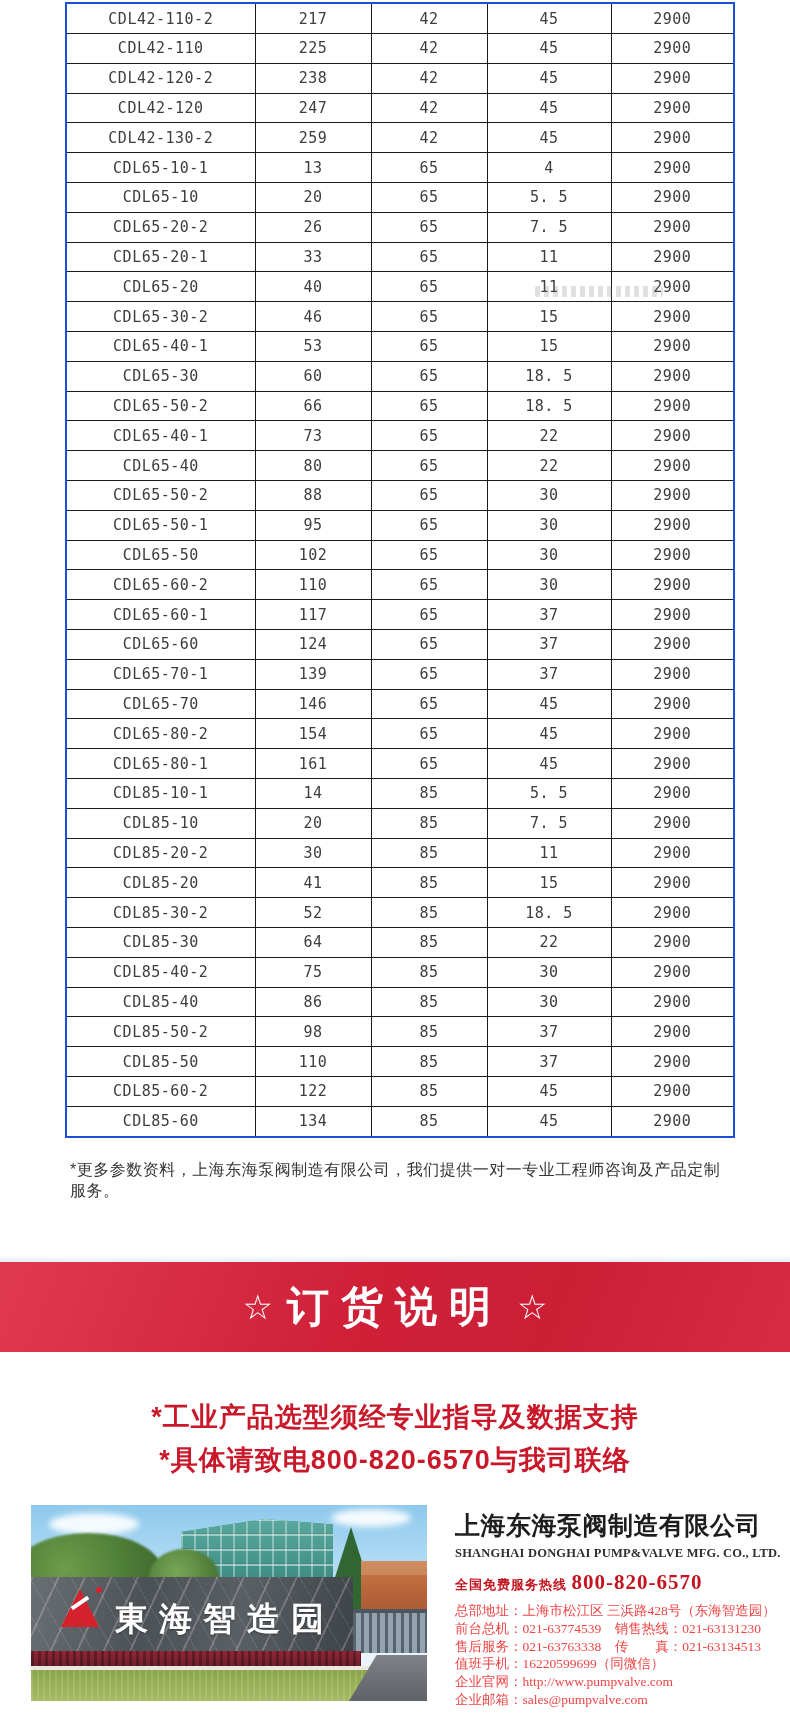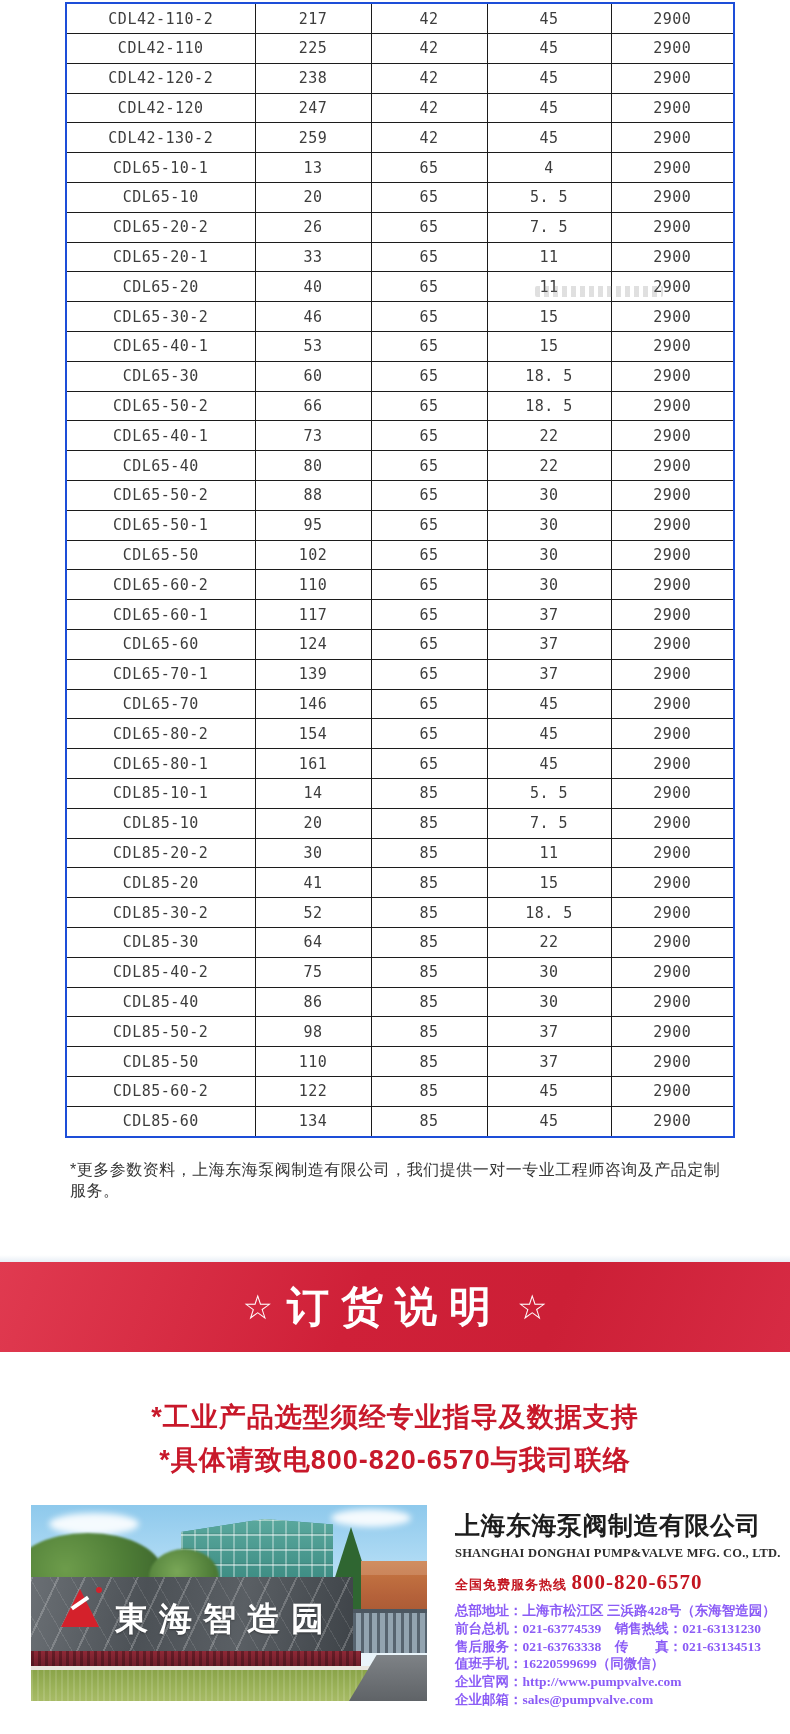--- a/index.html
+++ b/index.html
@@ -92,21 +92,21 @@
     clip-path:polygon(30% 0, 100% 0, 100% 100%, 0 100%); }
 
   .footer-info { position:absolute; left:455px; top:1509px; width:315px; }
   .company-cn { font-size:25px; font-weight:bold; color:#1d1d1d; letter-spacing:0.5px; white-space:nowrap; }
   .company-en { margin-top:4px; font-size:12.5px; font-weight:bold; color:#2d2d2d;
     font-family:"Liberation Serif", serif; letter-spacing:0.2px; white-space:nowrap; }
   .hotline { margin-top:9px; color:#c3141f; font-weight:bold; white-space:nowrap; }
   .hotline-label { font-size:13px; letter-spacing:1px; }
   .hotline-number { font-size:21px; letter-spacing:1px; font-family:Liberation Serif, serif; }
   .contact-lines { margin-top:7px; }
-  .contact-lines div { font-size:13.5px; font-weight:bold; color:#8b5cf6; line-height:17.8px;
+  .contact-lines div { font-size:13.5px; font-weight:normal; color:#ef4444; line-height:17.8px;
     font-family:"Liberation Serif", serif; white-space:nowrap; }
 </style>
 </head>
 <body>
 
 <div class="page">
 
   <table class="spec-table">
     <colgroup>
       <col style="width:189px">

